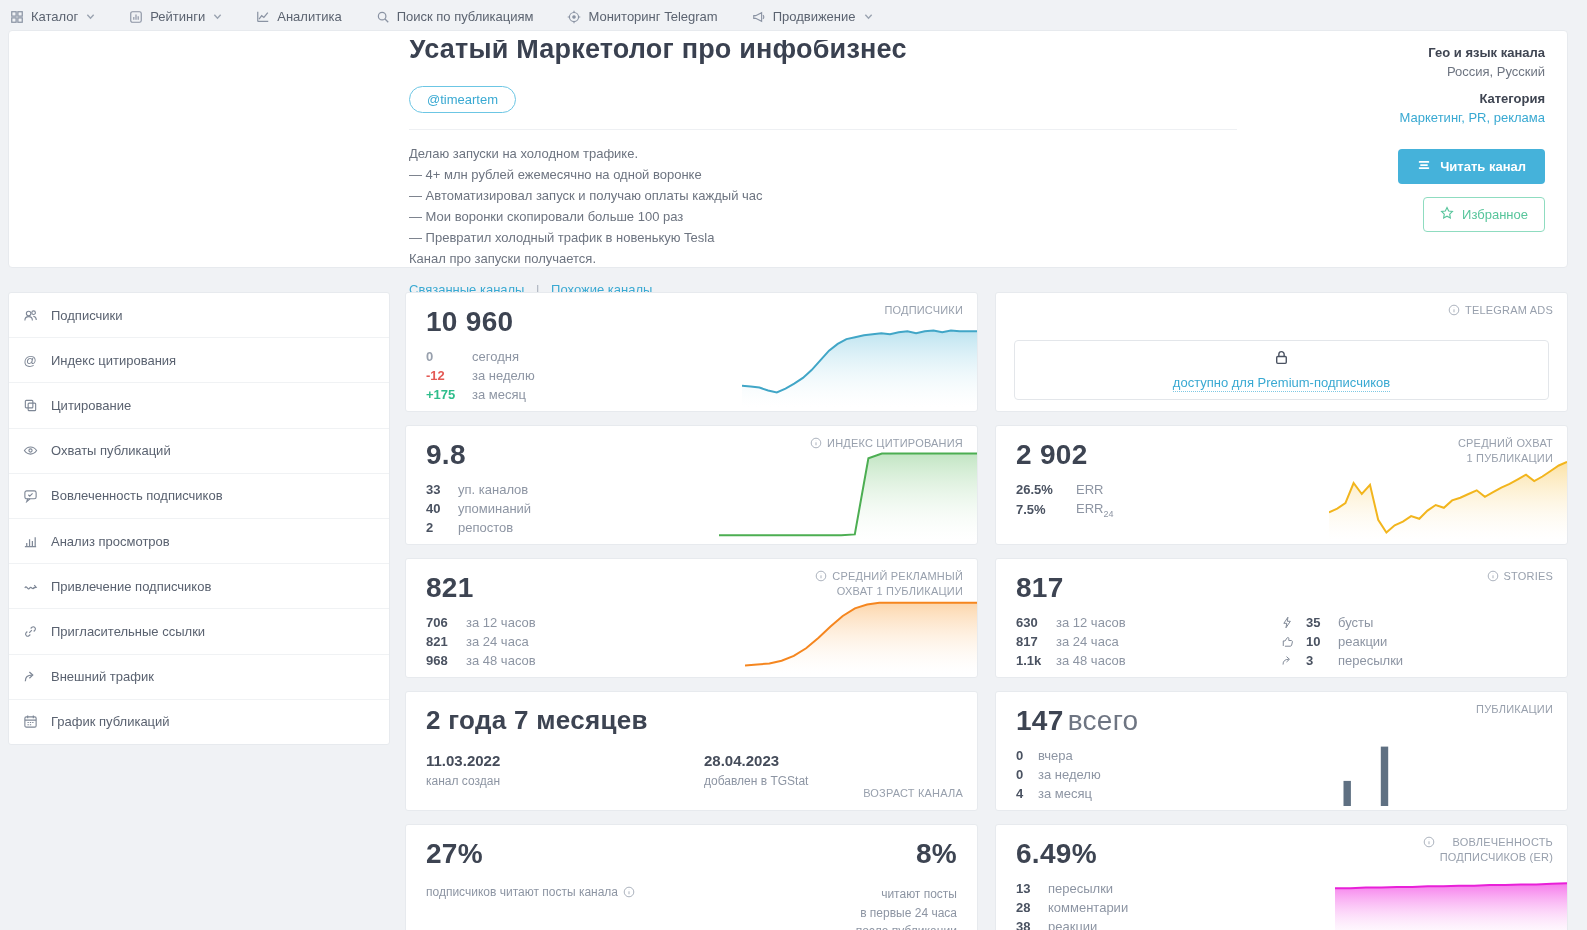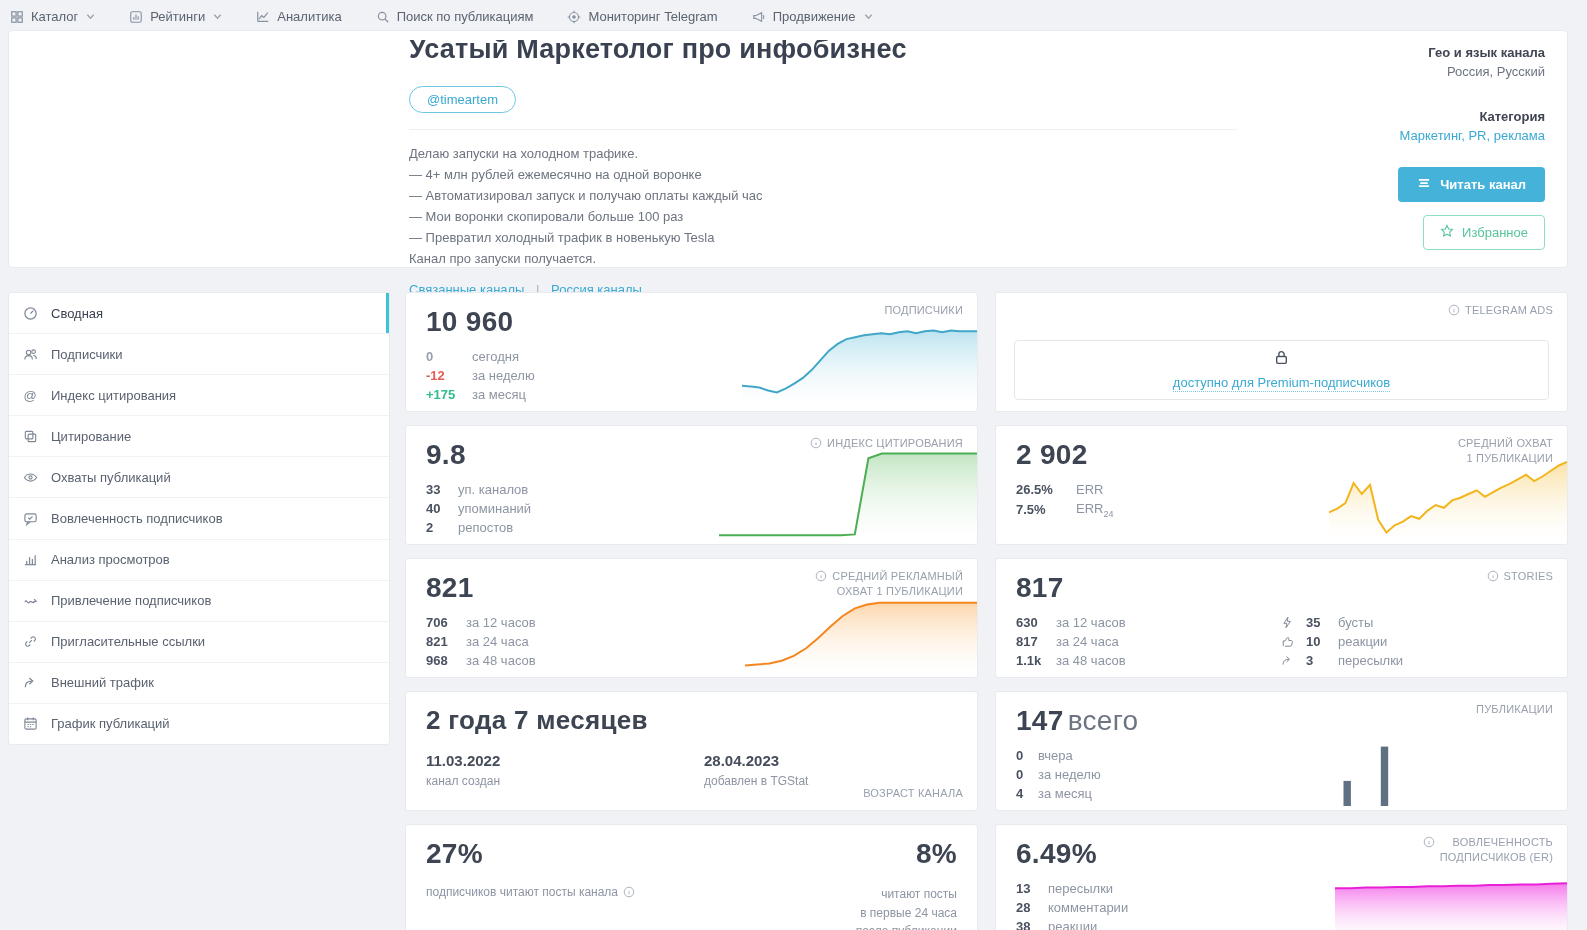--- a/index.html
+++ b/index.html
@@ -27,21 +27,21 @@
   .title-clip{height:32px;overflow:hidden;}
   .page-title{font-size:27px;font-weight:bold;color:#3a4150;margin:-6px 0 0 0;letter-spacing:.2px;}
   .username-pill{display:inline-block;margin-top:14px;border:1px solid #6cc6e4;color:#39a9d2;border-radius:16px;padding:5px 17px;font-size:13px;cursor:pointer;}
   .h-divider{margin-top:16px;border-top:1px solid #eef0f3;}
   .descr{margin-top:13px;font-size:13px;color:#6d7480;line-height:1.62;}
   .links-row{margin-top:13px;font-size:13px;}
   .dashed-link{color:#39a9d2;text-decoration:none;border-bottom:1px dashed #9ed4ea;padding-bottom:1px;cursor:pointer;}
   .link-sep{color:#aab1bc;margin:0 8px;}
 
   .hright{position:absolute;right:22px;top:14px;width:320px;text-align:right;}
-  .hr-label{font-size:13px;font-weight:bold;color:#3f4552;margin-top:30px;}
+  .hr-label{font-size:13px;font-weight:bold;color:#3f4552;margin-top:12px;}
   .hr-label:first-child{margin-top:0;}
   .hr-value{font-size:13px;color:#6d7480;margin-top:4px;}
   .hr-value.link{color:#39a9d2;cursor:pointer;}
   .btn-read{margin-top:24px;display:inline-flex;align-items:center;gap:9px;background:#45b2da;color:#fff;border:none;border-radius:4px;padding:9px 19px;font-size:13px;font-weight:bold;cursor:pointer;font-family:inherit;}
   .btn-fav{margin-top:13px;display:inline-flex;align-items:center;gap:8px;background:#fff;color:#57c59b;border:1px solid #8fdcc0;border-radius:4px;padding:8px 16px;font-size:13px;cursor:pointer;font-family:inherit;}
 
   
   .sidebar{position:absolute;left:8px;top:292px;width:382px;height:453px;background:#fff;border:1px solid #e7eaee;border-radius:3px;box-sizing:border-box;display:flex;flex-direction:column;}
   .side-item{flex:1;display:flex;align-items:center;gap:13px;padding-left:13px;font-size:13px;color:#5a6270;border-bottom:1px solid #f0f2f4;cursor:pointer;position:relative;}
   .side-item:last-child{border-bottom:none;}
@@ -186,21 +186,21 @@
           <div>Делаю запуски на холодном трафике.</div>
           <div>— 4+ млн рублей ежемесячно на одной воронке</div>
           <div>— Автоматизировал запуск и получаю оплаты каждый час</div>
           <div>— Мои воронки скопировали больше 100 раз</div>
           <div>— Превратил холодный трафик в новенькую Tesla</div>
           <div>Канал про запуски получается.</div>
         </div>
       <div class="links-row">
         <a class="dashed-link">Связанные каналы</a>
         <span class="link-sep">|</span>
-        <a class="dashed-link">Россия каналы</a>
+        <a class="dashed-link">Похожие каналы</a>
       </div>
     </div>
 
     <div class="hright">
       <div class="hr-label">Гео и язык канала</div>
       <div class="hr-value">Россия, Русский</div>
       <div class="hr-label">Категория</div>
       <div class="hr-value link">Маркетинг, PR, реклама</div>
       <div>
         <button class="btn-read">
@@ -215,29 +215,20 @@
           <span class="ic"><svg width="14" height="14" viewBox="0 0 16 16" fill="none" stroke="currentColor" stroke-width="1.3">
                 <path d="M8 1.8l1.9 3.9 4.3.6-3.1 3 .7 4.3L8 11.6l-3.8 2 .7-4.3-3.1-3 4.3-.6z"></path>
               </svg></span>
           <span>Избранное</span>
         </button>
       </div>
     </div>
   </div>
 
   <div class="sidebar" id="side-list">
-      <div class="side-item active">
-        <span class="ic">
-          <svg width="15" height="15" viewBox="0 0 16 16" fill="none" stroke="currentColor" stroke-width="1.3">
-            <circle cx="8" cy="8" r="6"></circle>
-            <path d="M8 8l3-3"></path>
-          </svg>
-        </span>
-        <span>Сводная</span>
-      </div>
       <div class="side-item">
         <span class="ic">
           <svg width="15" height="15" viewBox="0 0 16 16" fill="none" stroke="currentColor" stroke-width="1.2">
             <circle cx="6" cy="5.8" r="2.4"></circle>
             <path d="M2 13.2c0-2.3 1.8-4 4-4s4 1.7 4 4"></path>
             <circle cx="11.3" cy="5" r="1.9"></circle>
             <path d="M11 8.8c1.9.3 3.2 1.9 3.2 4"></path>
           </svg>
         </span>
         <span>Подписчики</span>

